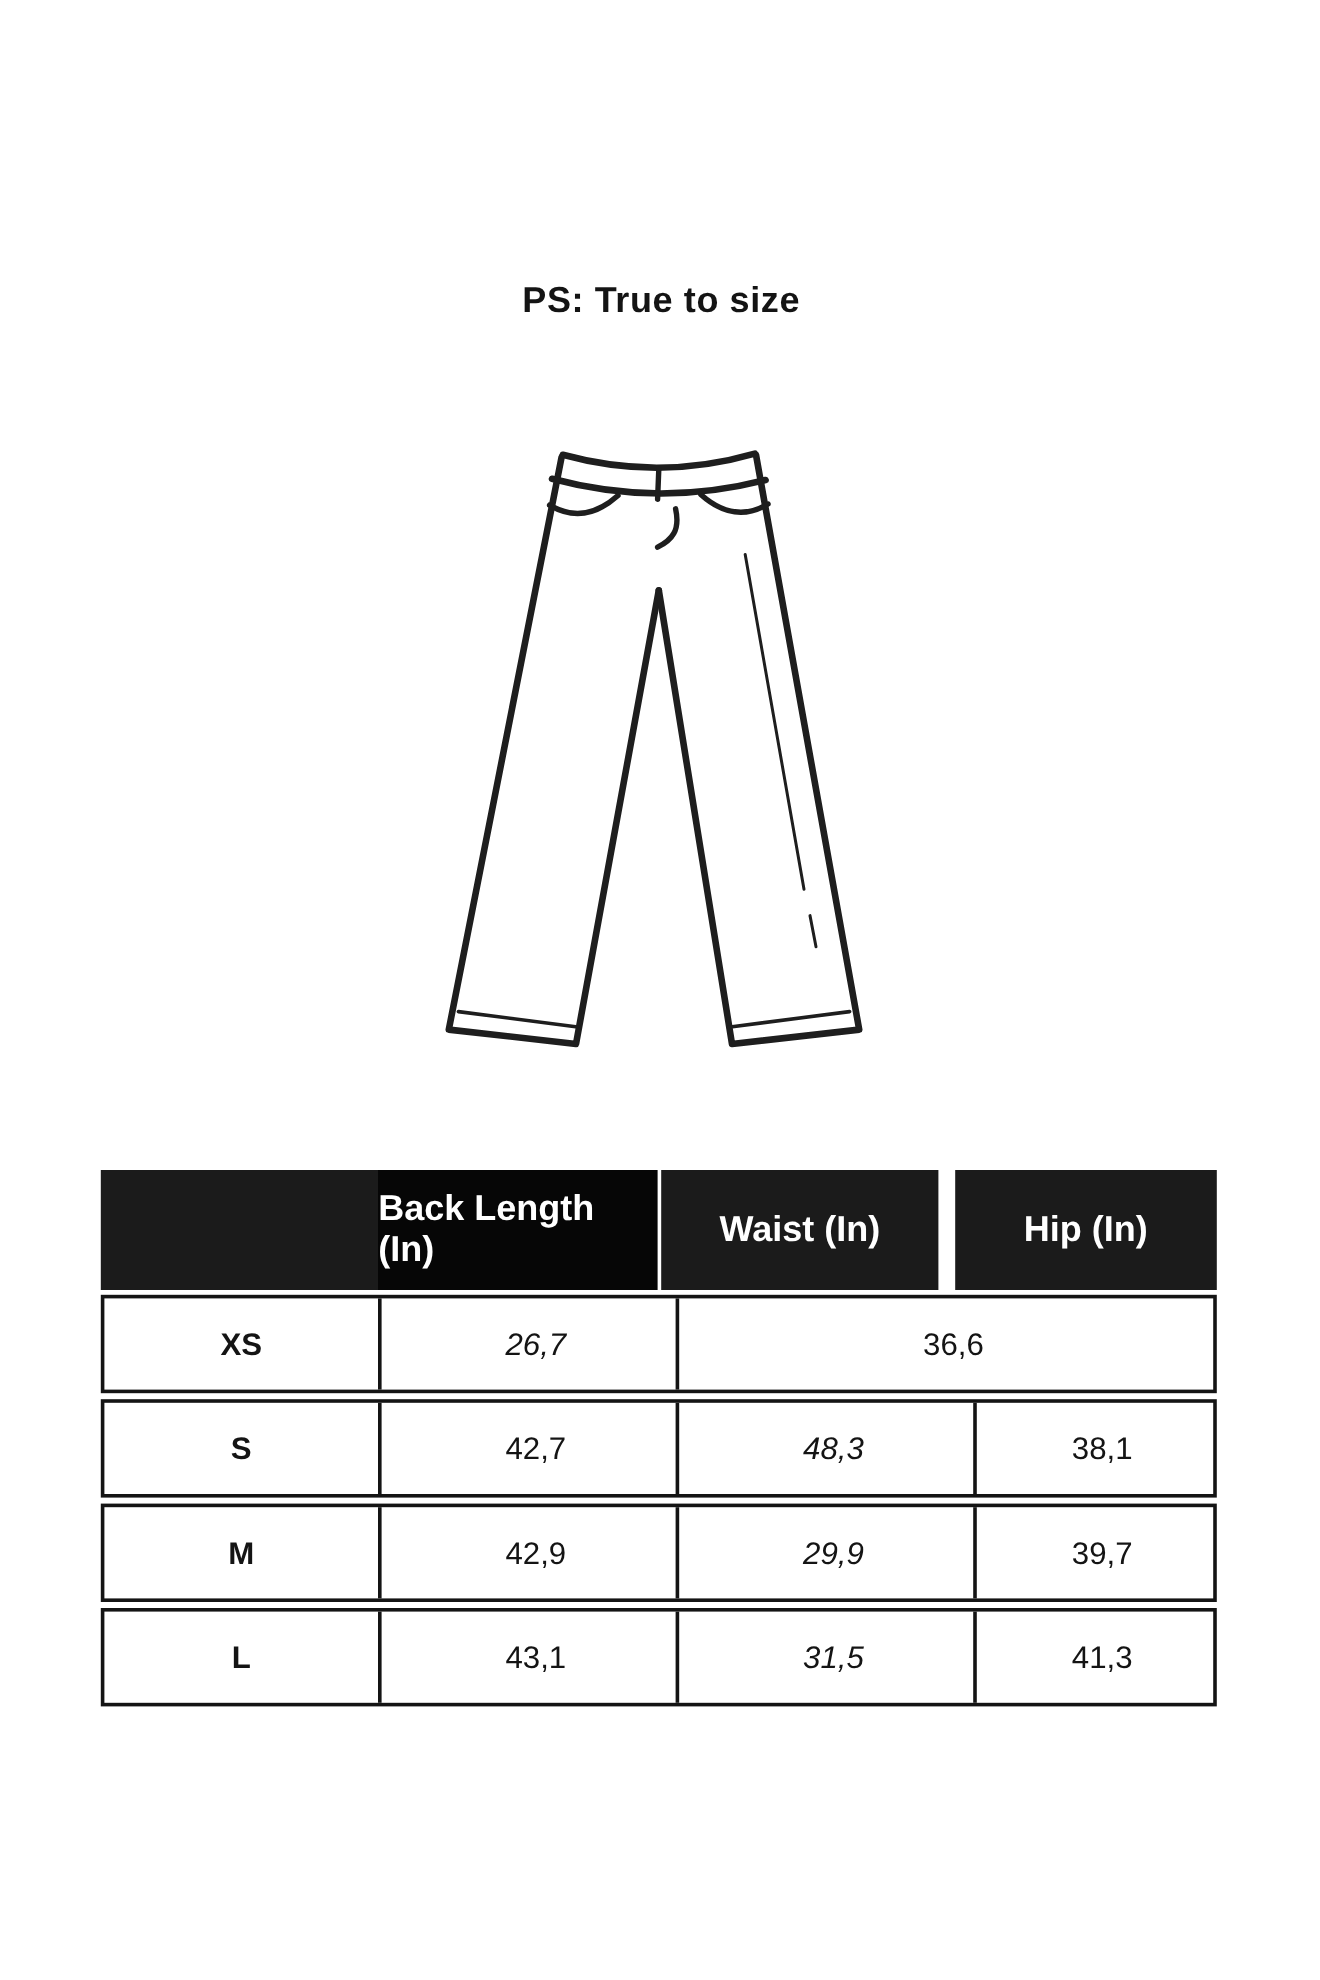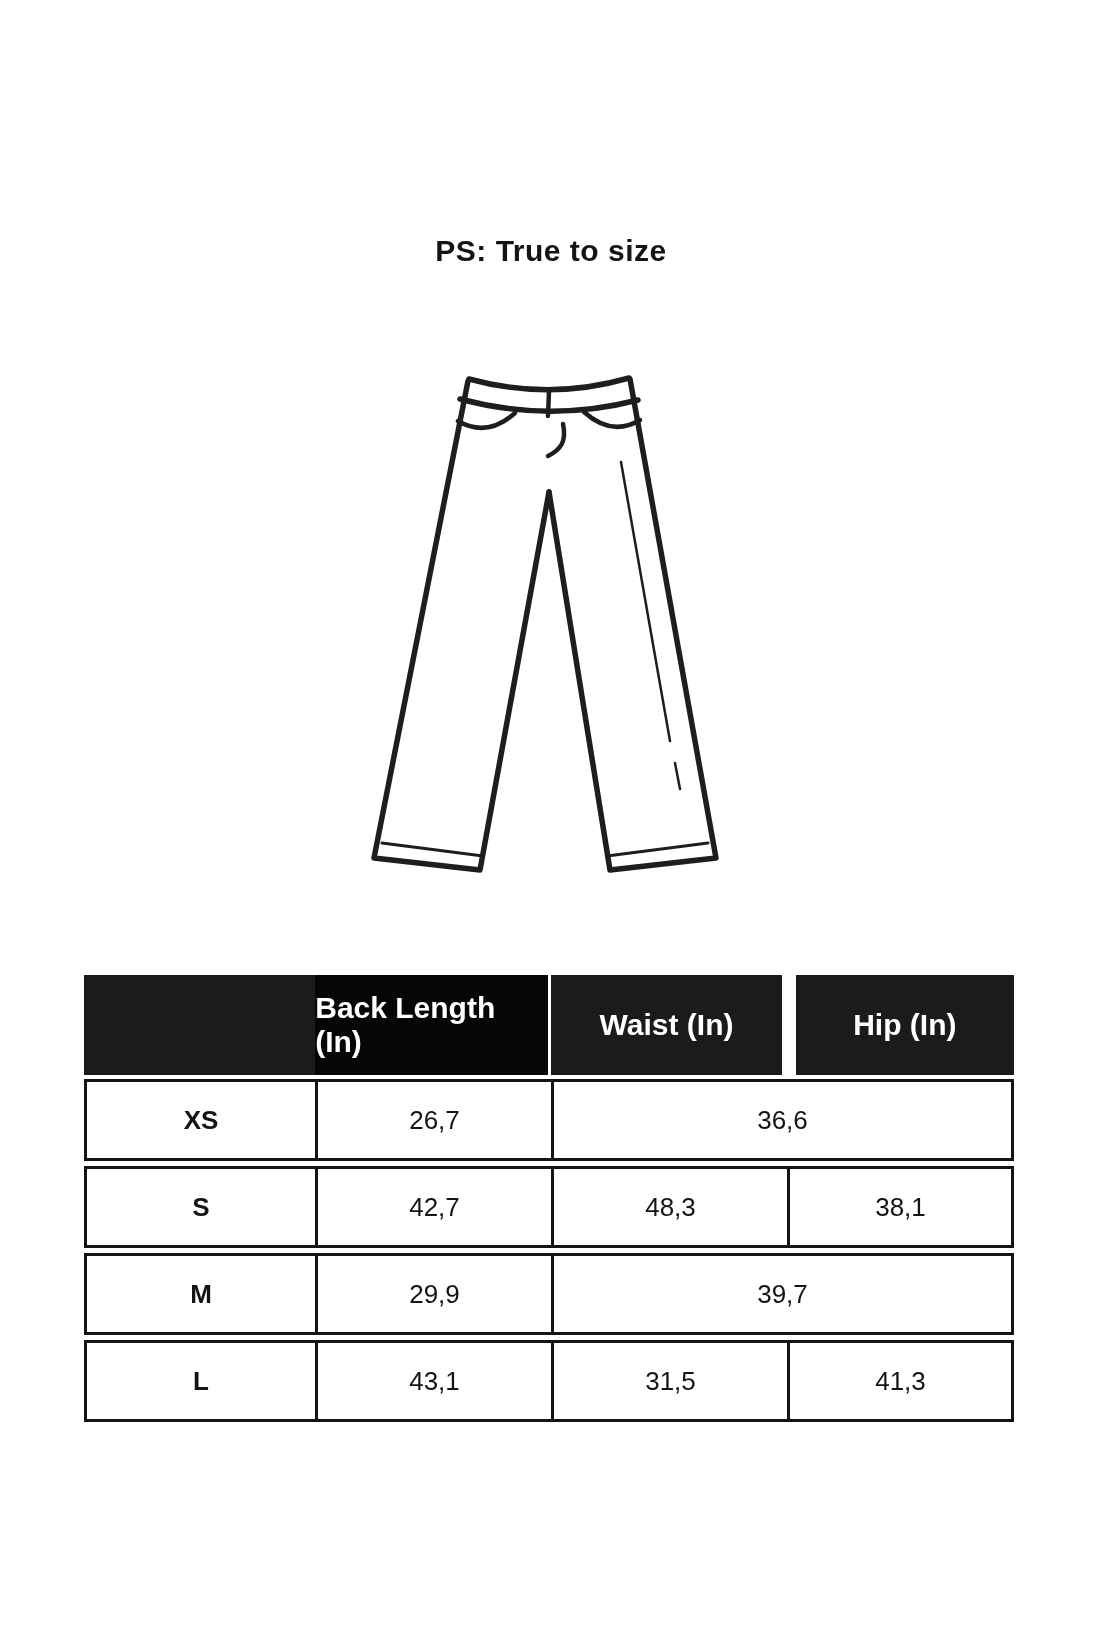--- a/index.html
+++ b/index.html
@@ -59,33 +59,34 @@
   .th-back{width:236px;background:var(--header-highlight-bg,#060606);}
   .th-waist{width:233px;margin-left:3px;}
   .th-hip{width:221px;margin-left:14px;}
   .trow{
     display:flex;
     height:82px;
     width:100%;
     margin-top:5px;
     border:3px solid var(--border,#141414);
     background:var(--background,#fff);
+    gap:12px;
   }
   .trow.first{margin-top:4px;}
   .td{
     display:flex;
     align-items:center;
     justify-content:center;
     font-size:26px;
     color:var(--text,#141414);
     height:100%;
   }
   .td-size{width:231px;border-right:3px solid var(--border,#141414);font-weight:bold;}
   .td-back{width:236px;border-right:3px solid var(--border,#141414);}
-  .td-waist{width:236px;border-right:3px solid var(--border,#141414);}
+  .td-waist{width:236px;border-right:3px solid var(--border,#141414);font-style:italic;}
   .td-hip{flex:1;}
 </style>
 </head>
 <body>
 
 <div class="canvas">
 
   <div class="page-title">PS: True to size</div>
 
   <svg class="pants-svg" viewBox="340 340 420 540" fill="none" stroke="#1e1e1e" stroke-linecap="round" stroke-linejoin="round">
@@ -127,20 +128,21 @@
 
     <div class="trow">
       <div class="td td-size">S</div>
       <div class="td td-back">42,7</div>
       <div class="td td-waist">48,3</div>
       <div class="td td-hip">38,1</div>
     </div>
 
     <div class="trow">
       <div class="td td-size">M</div>
+      <div class="td td-back">42,9</div>
       <div class="td td-waist">29,9</div>
       <div class="td td-hip">39,7</div>
     </div>
 
     <div class="trow">
       <div class="td td-size">L</div>
       <div class="td td-back">43,1</div>
       <div class="td td-waist">31,5</div>
       <div class="td td-hip">41,3</div>
     </div>

